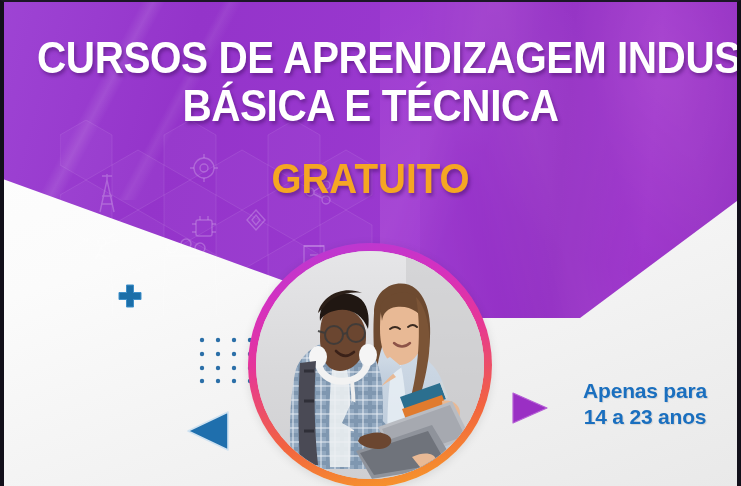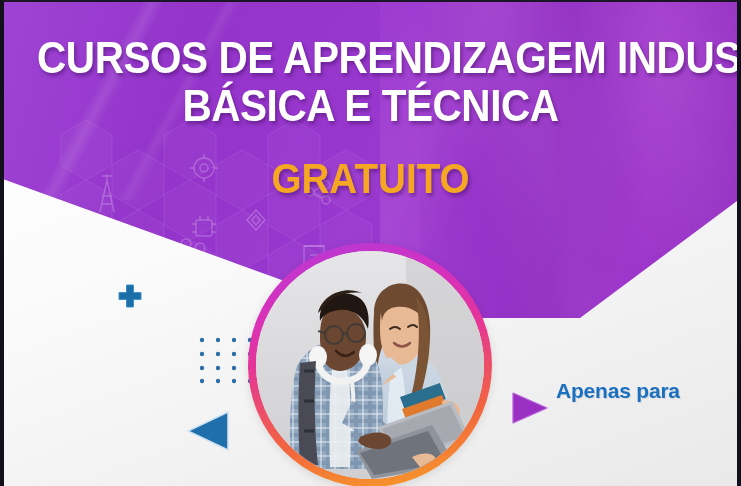--- a/index.html
+++ b/index.html
@@ -190,21 +190,21 @@
     left: 556px; top: 378px;
     width: 178px;
     color: #1a6fbf;
     font-family: "Liberation Sans", sans-serif;
     font-weight: 700;
     font-size: 21px;
     line-height: 26px;
     letter-spacing: -0.2px;
     text-shadow: 1px 1px 1px rgba(0,0,0,.10);
   }
-  .callout span { display: block; }
+  .callout span { display: block; text-align: center; }
 
   
   .frame {
     position: absolute;
     left: 0; top: 0;
     width: 741px; height: 486px;
     box-sizing: border-box;
     border-left: 4px solid #12101a;
     border-right: 4px solid #12101a;
     border-top: 2px solid #1b1626;
@@ -436,16 +436,17 @@
       </svg>
     </div>
   </div>
 
   <svg class="purple-triangle" viewBox="0 0 38 34" xmlns="http://www.w3.org/2000/svg">
     <polygon points="2,2 36,17 2,32" fill="#9a2fc4" stroke="#b65fd6" stroke-width="1.2" stroke-linejoin="round"></polygon>
   </svg>
 
   <div class="callout">
     <span>Apenas para</span>
+    <span>14 a 23 anos</span>
   </div>
 
   <div class="frame"></div>
 </div>
 
 </body></html>

